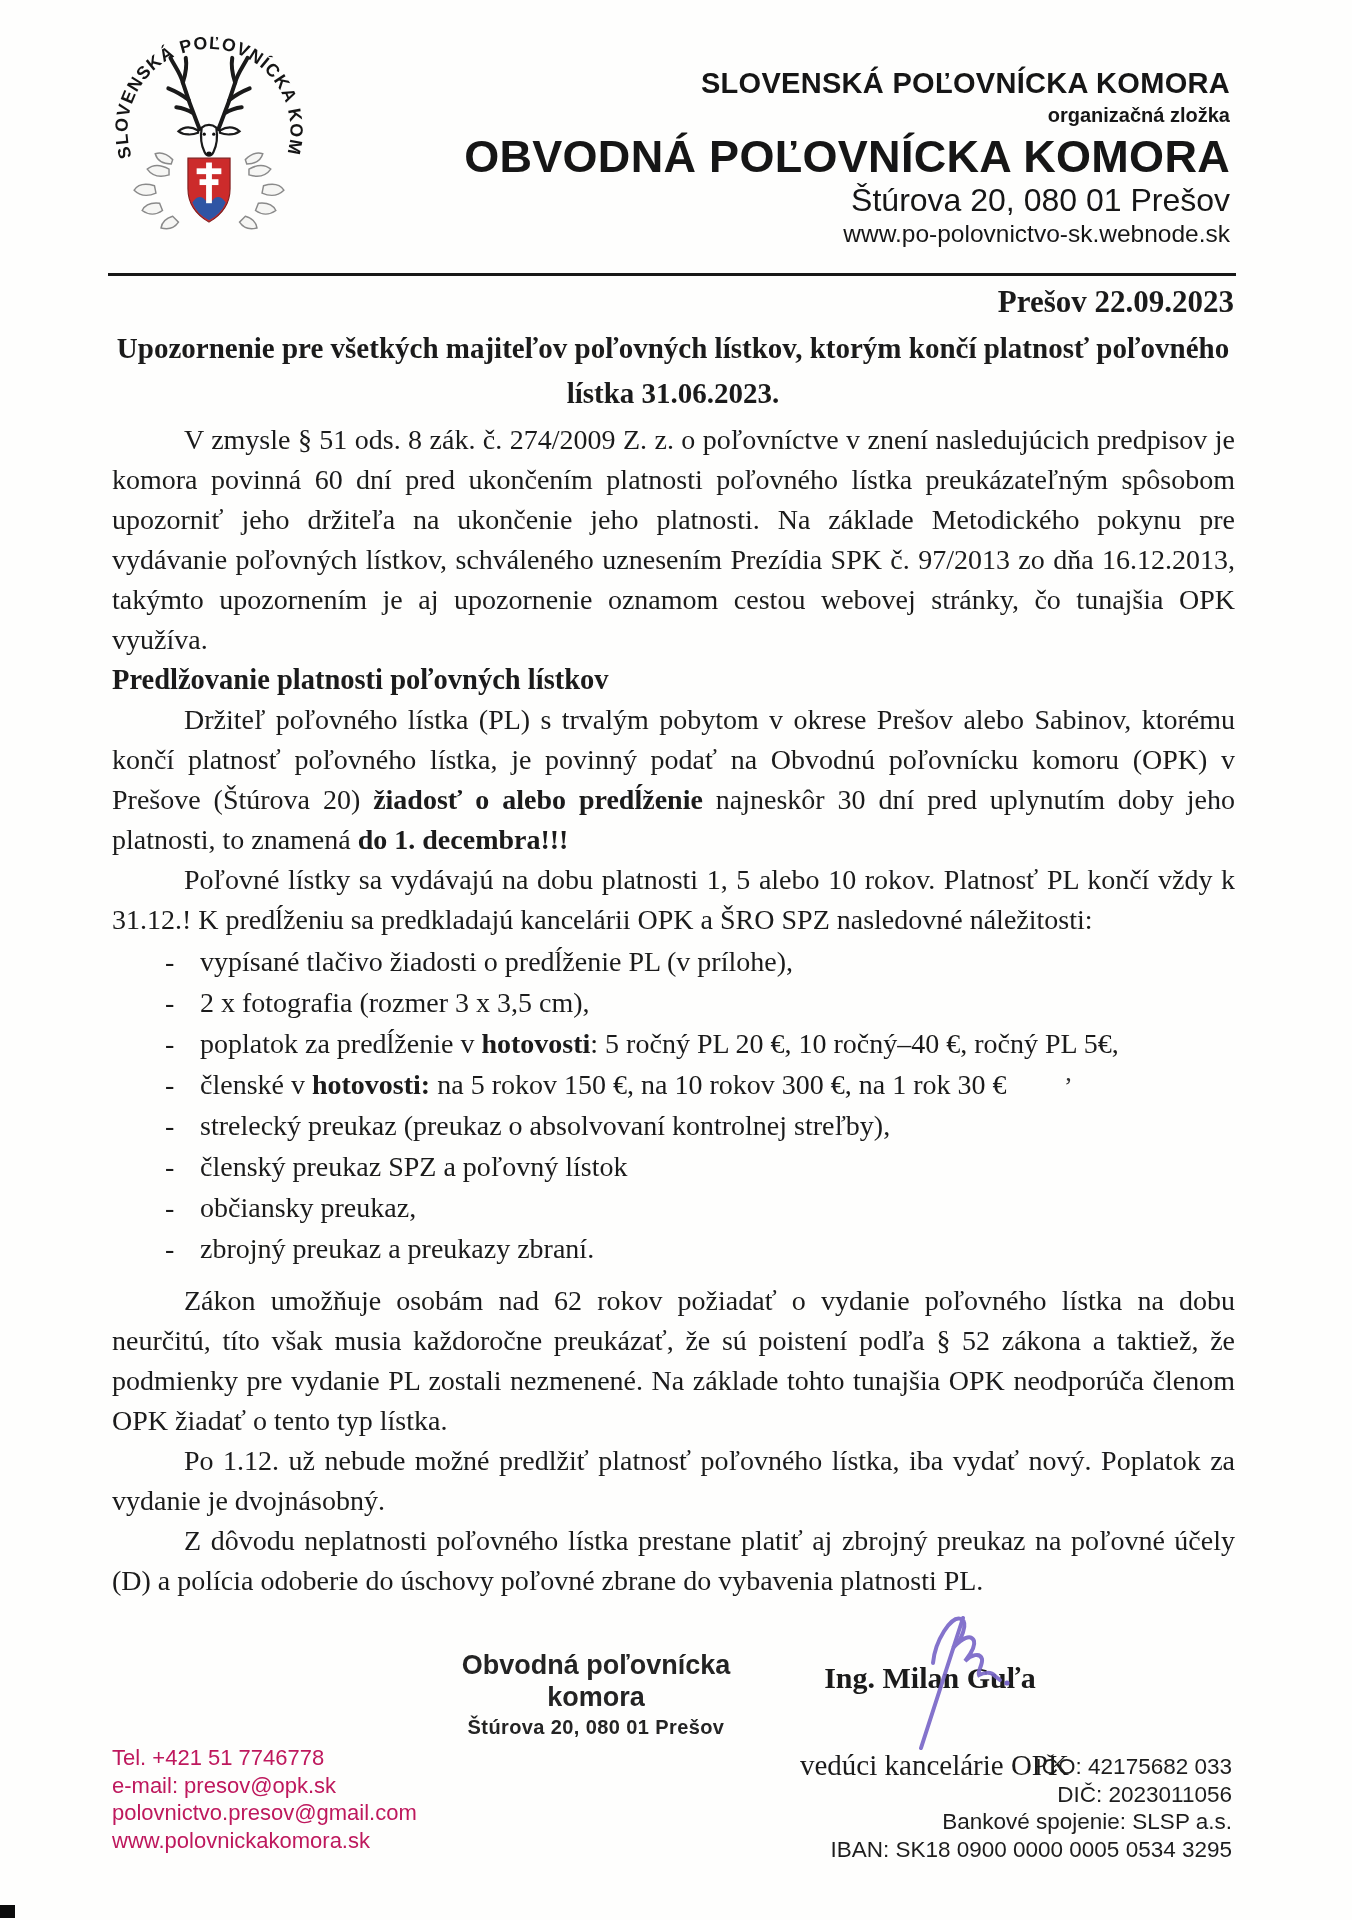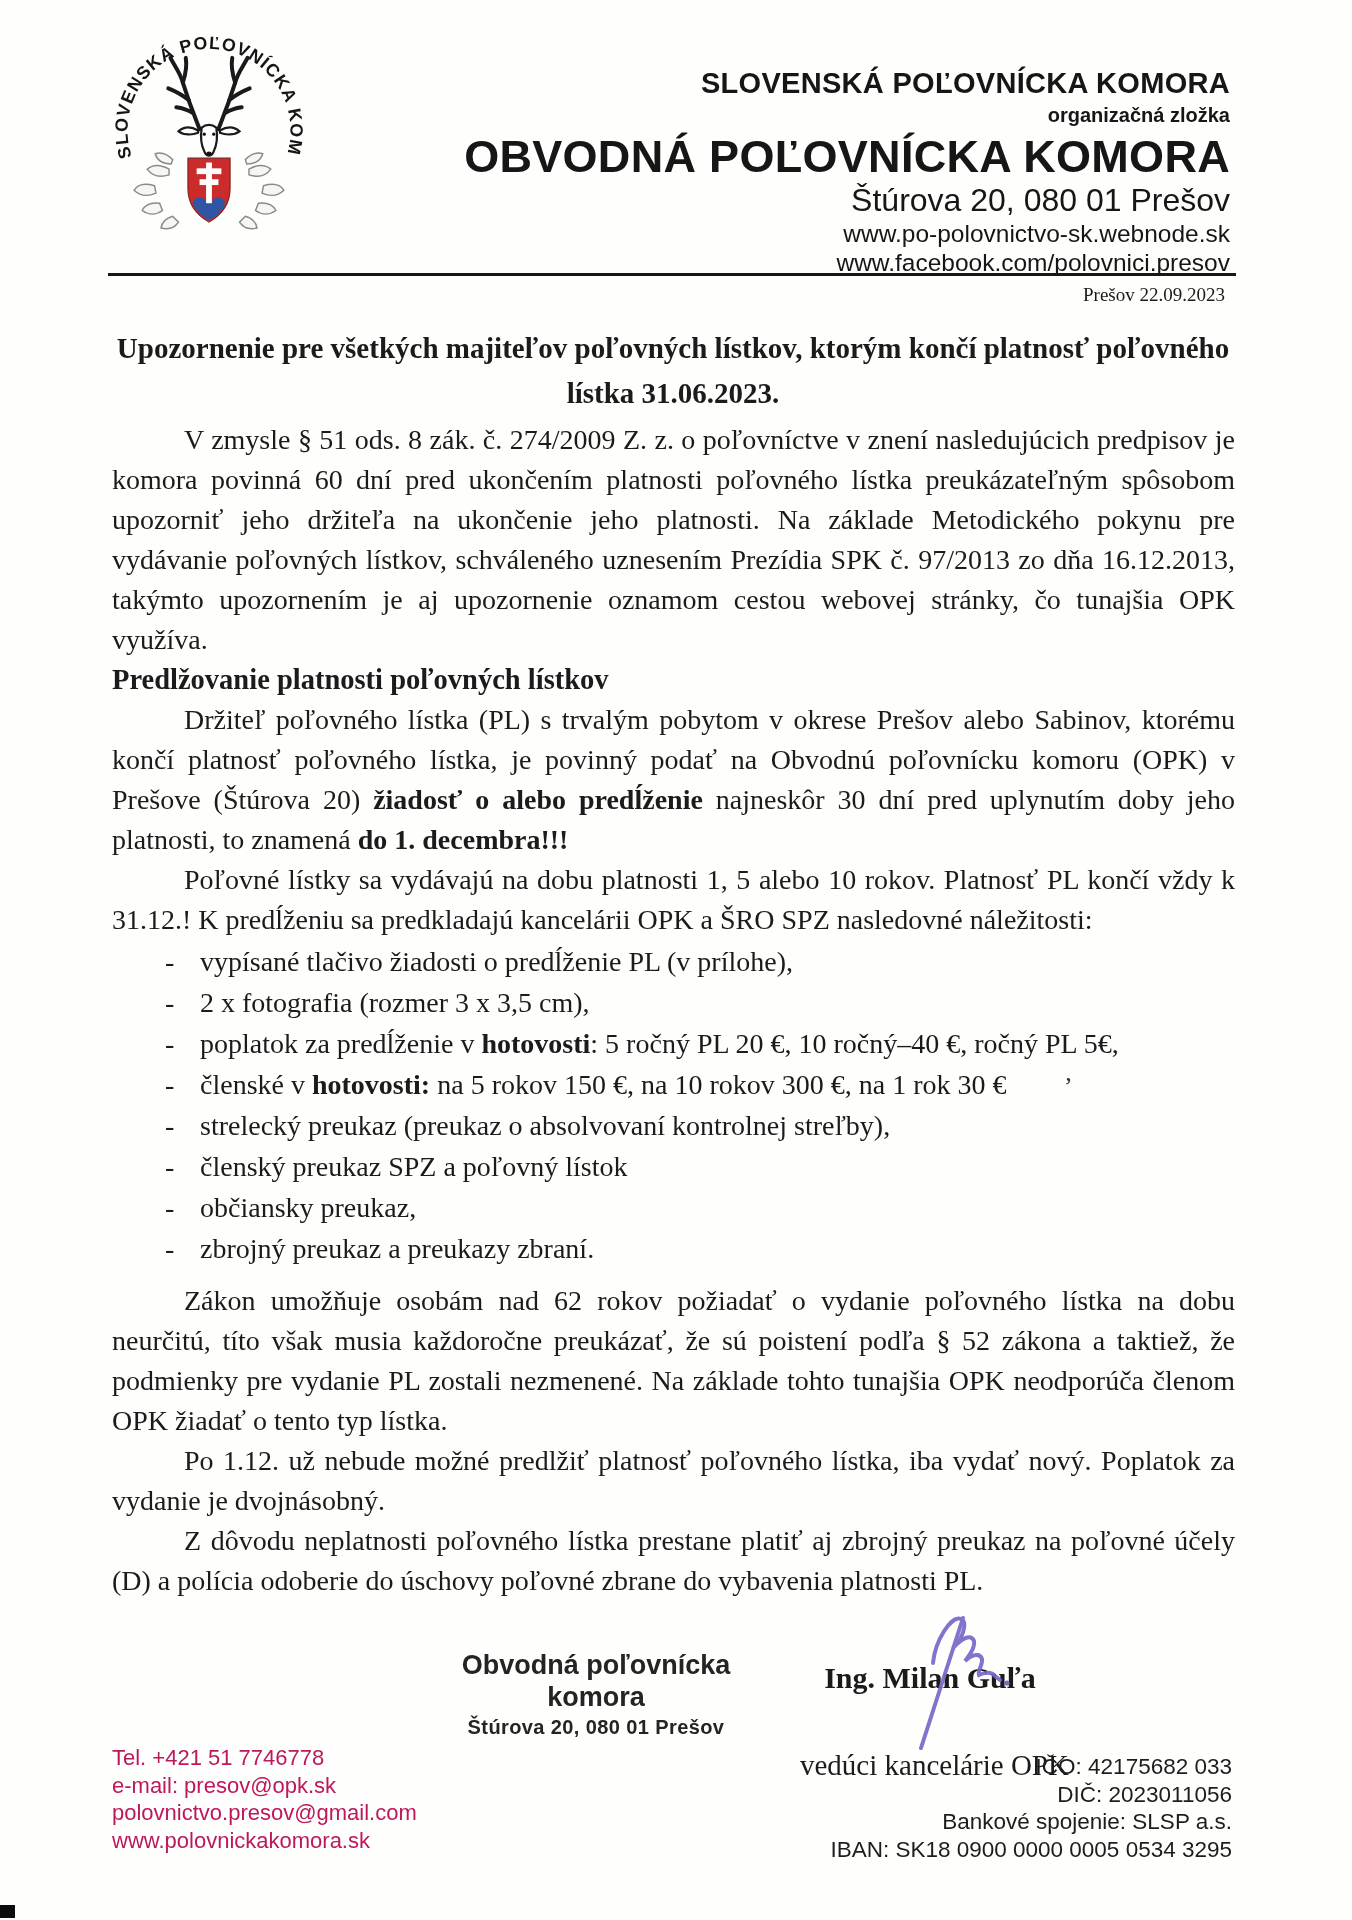--- a/index.html
+++ b/index.html
@@ -15,21 +15,21 @@
     position:absolute;right:122px;top:66px;text-align:right;
     font-family:"Liberation Sans","DejaVu Sans",sans-serif;color:#161616;
   }
   .hr-org{font-size:29px;font-weight:bold;line-height:34px;letter-spacing:.3px;}
   .hr-sub{font-size:20px;font-weight:bold;line-height:31px;}
   .hr-office{font-size:45px;font-weight:bold;line-height:51px;letter-spacing:.3px;}
   .hr-addr{font-size:32px;line-height:37px;}
   .hr-url{font-size:24.5px;line-height:29px;}
   .hr-url.fb{text-decoration:underline;}
   .rule{position:absolute;left:108px;top:273px;width:1128px;height:3px;background:#171717;}
-  .dateline{position:absolute;right:127px;top:284px;font-size:19px;}
+  .dateline{position:absolute;right:118px;top:284px;font-size:31px;font-weight:bold;}
   
   .title{
     position:absolute;left:112px;right:118px;top:326px;margin:0;
     font-size:29px;font-weight:bold;text-align:center;line-height:45px;
   }
   
   .body{
     position:absolute;left:112px;right:117px;top:420px;
     font-size:28px;line-height:40px;text-align:justify;
   }
@@ -130,21 +130,20 @@
       </g>
     </g>
   </svg>
 
   <header class="head-right">
     <div class="hr-org">SLOVENSKÁ POĽOVNÍCKA KOMORA</div>
     <div class="hr-sub">organizačná zložka</div>
     <div class="hr-office">OBVODNÁ POĽOVNÍCKA KOMORA</div>
     <div class="hr-addr">Štúrova 20, 080 01 Prešov</div>
     <div class="hr-url">www.po-polovnictvo-sk.webnode.sk</div>
-    <div class="hr-url fb">www.facebook.com/polovnici.presov</div>
   </header>
 
   <div class="rule"></div>
   <div class="dateline">Prešov 22.09.2023</div>
 
   <h1 class="title">Upozornenie pre všetkých majiteľov poľovných lístkov, ktorým končí platnosť poľovného lístka 31.06.2023.</h1>
 
   <main class="body">
     <p>V zmysle § 51 ods. 8 zák. č. 274/2009 Z. z. o poľovníctve v znení nasledujúcich predpisov je komora povinná 60 dní pred ukončením platnosti poľovného lístka preukázateľným spôsobom upozorniť jeho držiteľa na ukončenie jeho platnosti. Na základe Metodického pokynu pre vydávanie poľovných lístkov, schváleného uznesením Prezídia SPK č. 97/2013 zo dňa 16.12.2013, takýmto upozornením je aj upozornenie oznamom cestou webovej stránky, čo tunajšia OPK využíva.</p>
     <h2>Predlžovanie platnosti poľovných lístkov</h2>

